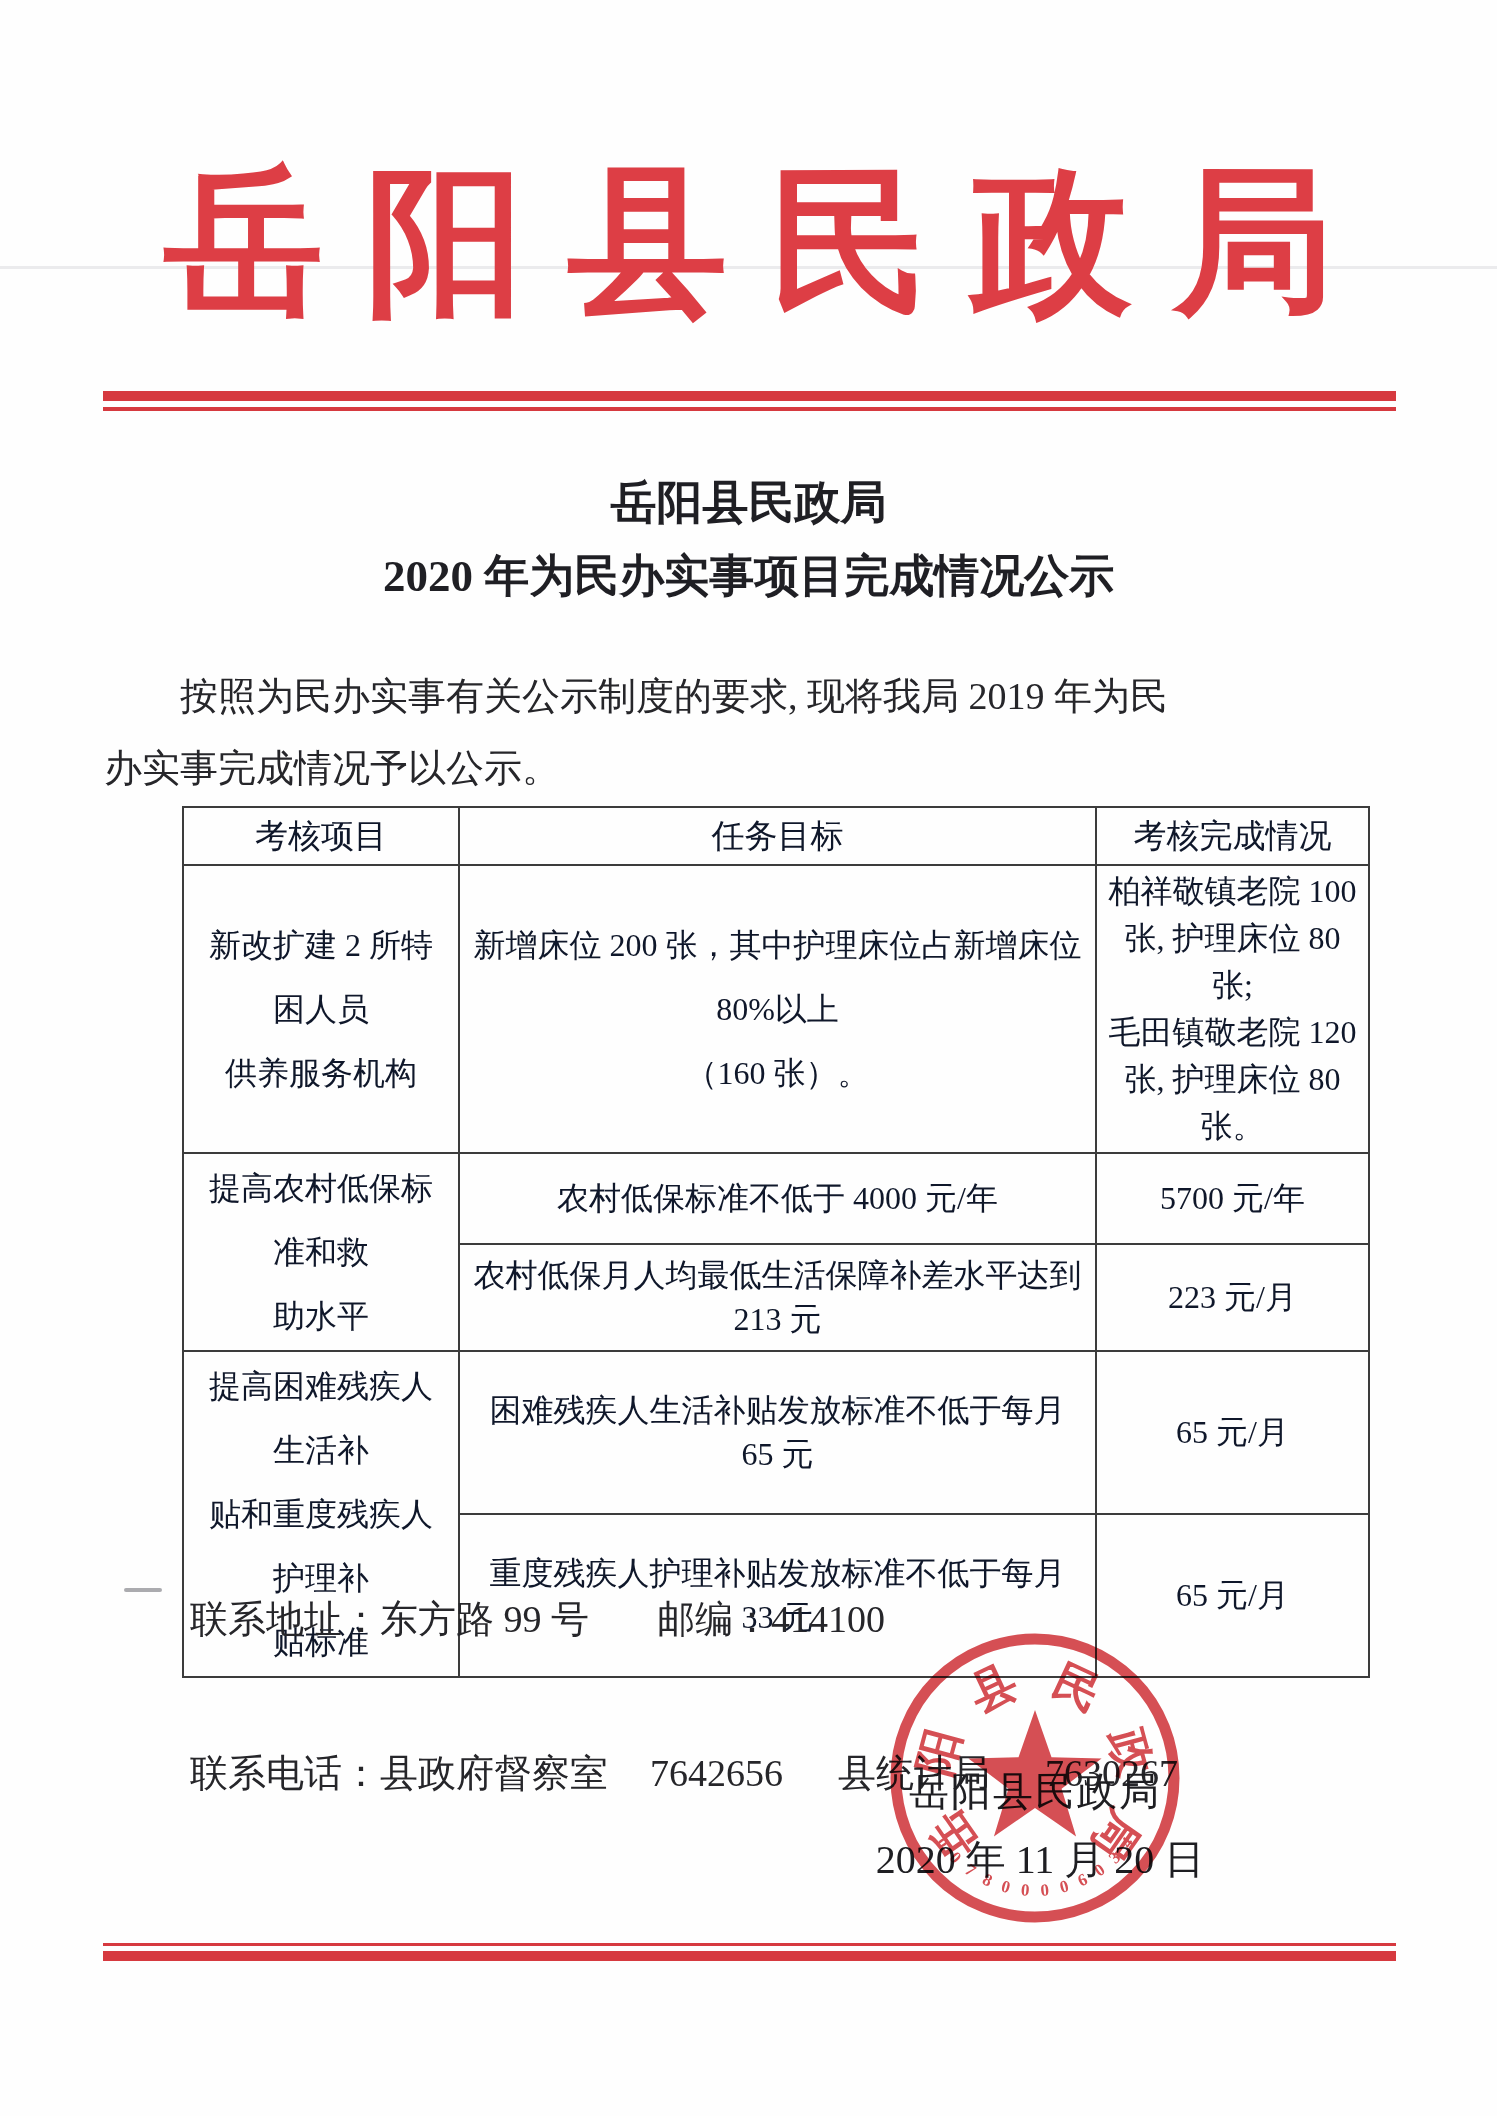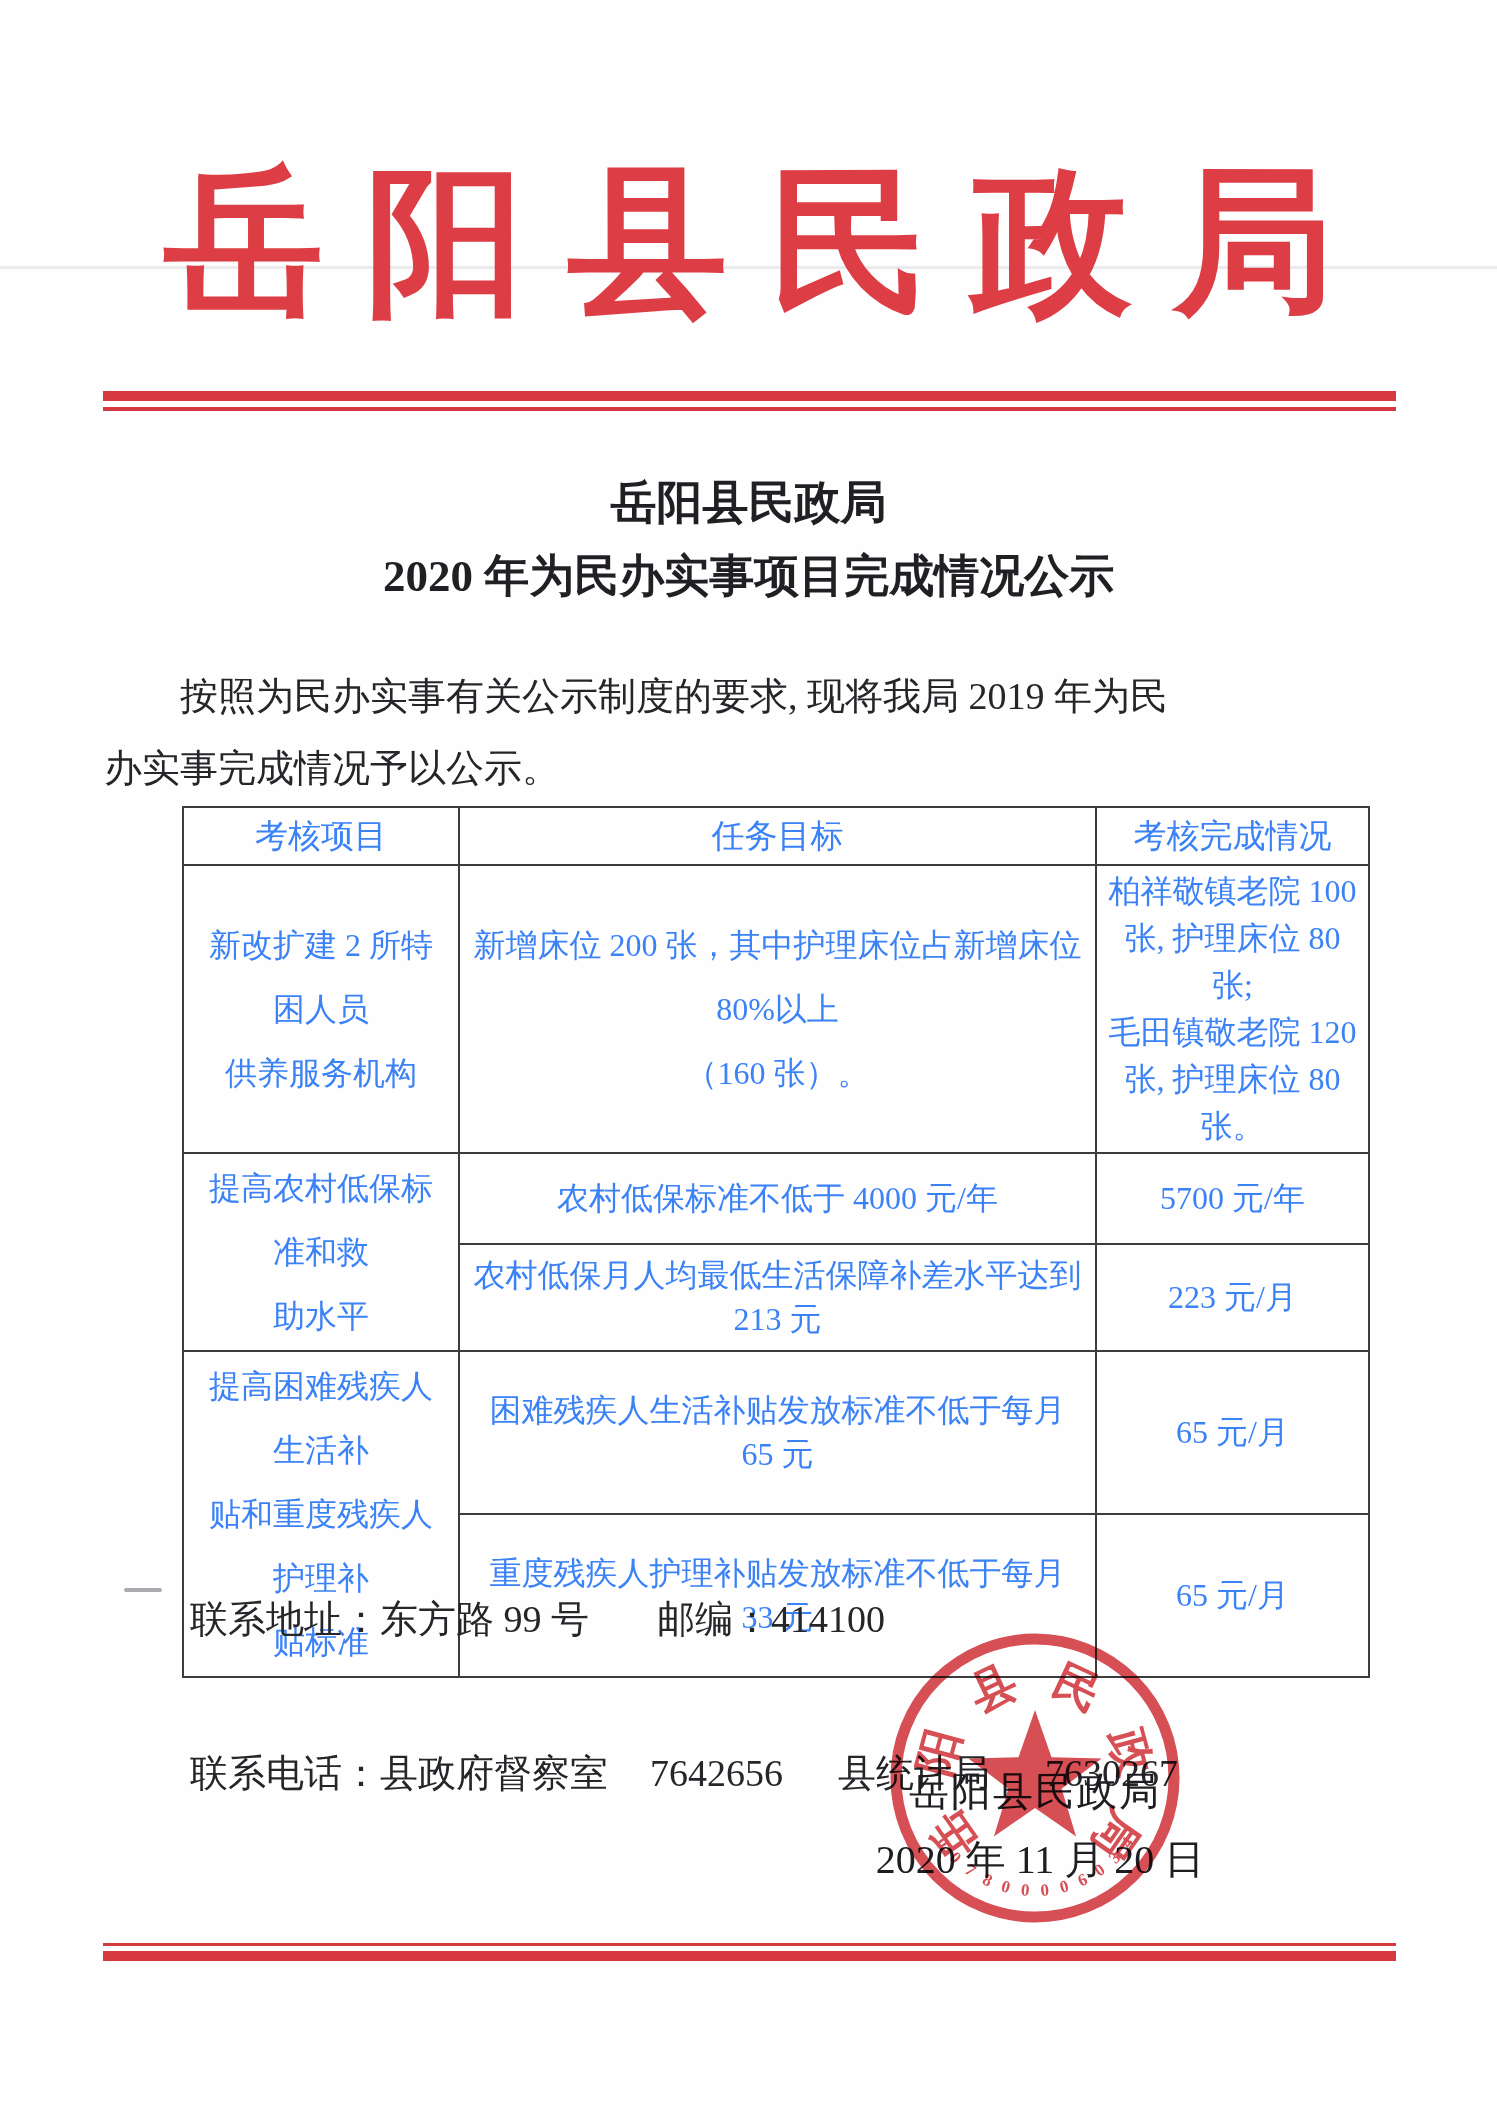--- a/index.html
+++ b/index.html
@@ -35,21 +35,21 @@
     position:absolute;left:104px;width:1298px;
     font-size:38px;line-height:72px;color:#26262a;
     white-space:pre-line;text-indent:76px;text-align:left;
   }
   .para-intro{top:660px;}
   .para-closing{top:1392px;line-height:71px;}
 
   table.notice{
     position:absolute;top:806px;left:182px;width:1186px;
     border-collapse:collapse;table-layout:fixed;
-    font-size:32px;color:#3b82f6;
+    font-size:32px;color:#0f172a;
   }
   table.notice th,table.notice td{
     border:2px solid #3c3c3c;text-align:center;vertical-align:middle;
     padding:2px 10px;white-space:pre-line;font-weight:normal;
   }
   table.notice th{height:52px;font-size:33px;}
   col.c1{width:276px;}col.c2{width:637px;}col.c3{width:273px;}
   tr.r1 td{height:180px;line-height:64px;margin-top:36px;}
   tr.r1 td.result{line-height:47px;text-align:center;padding:2px 6px;}
   tr.r2 td,tr.r3 td,tr.r4 td,tr.r5 td{height:74px;}

